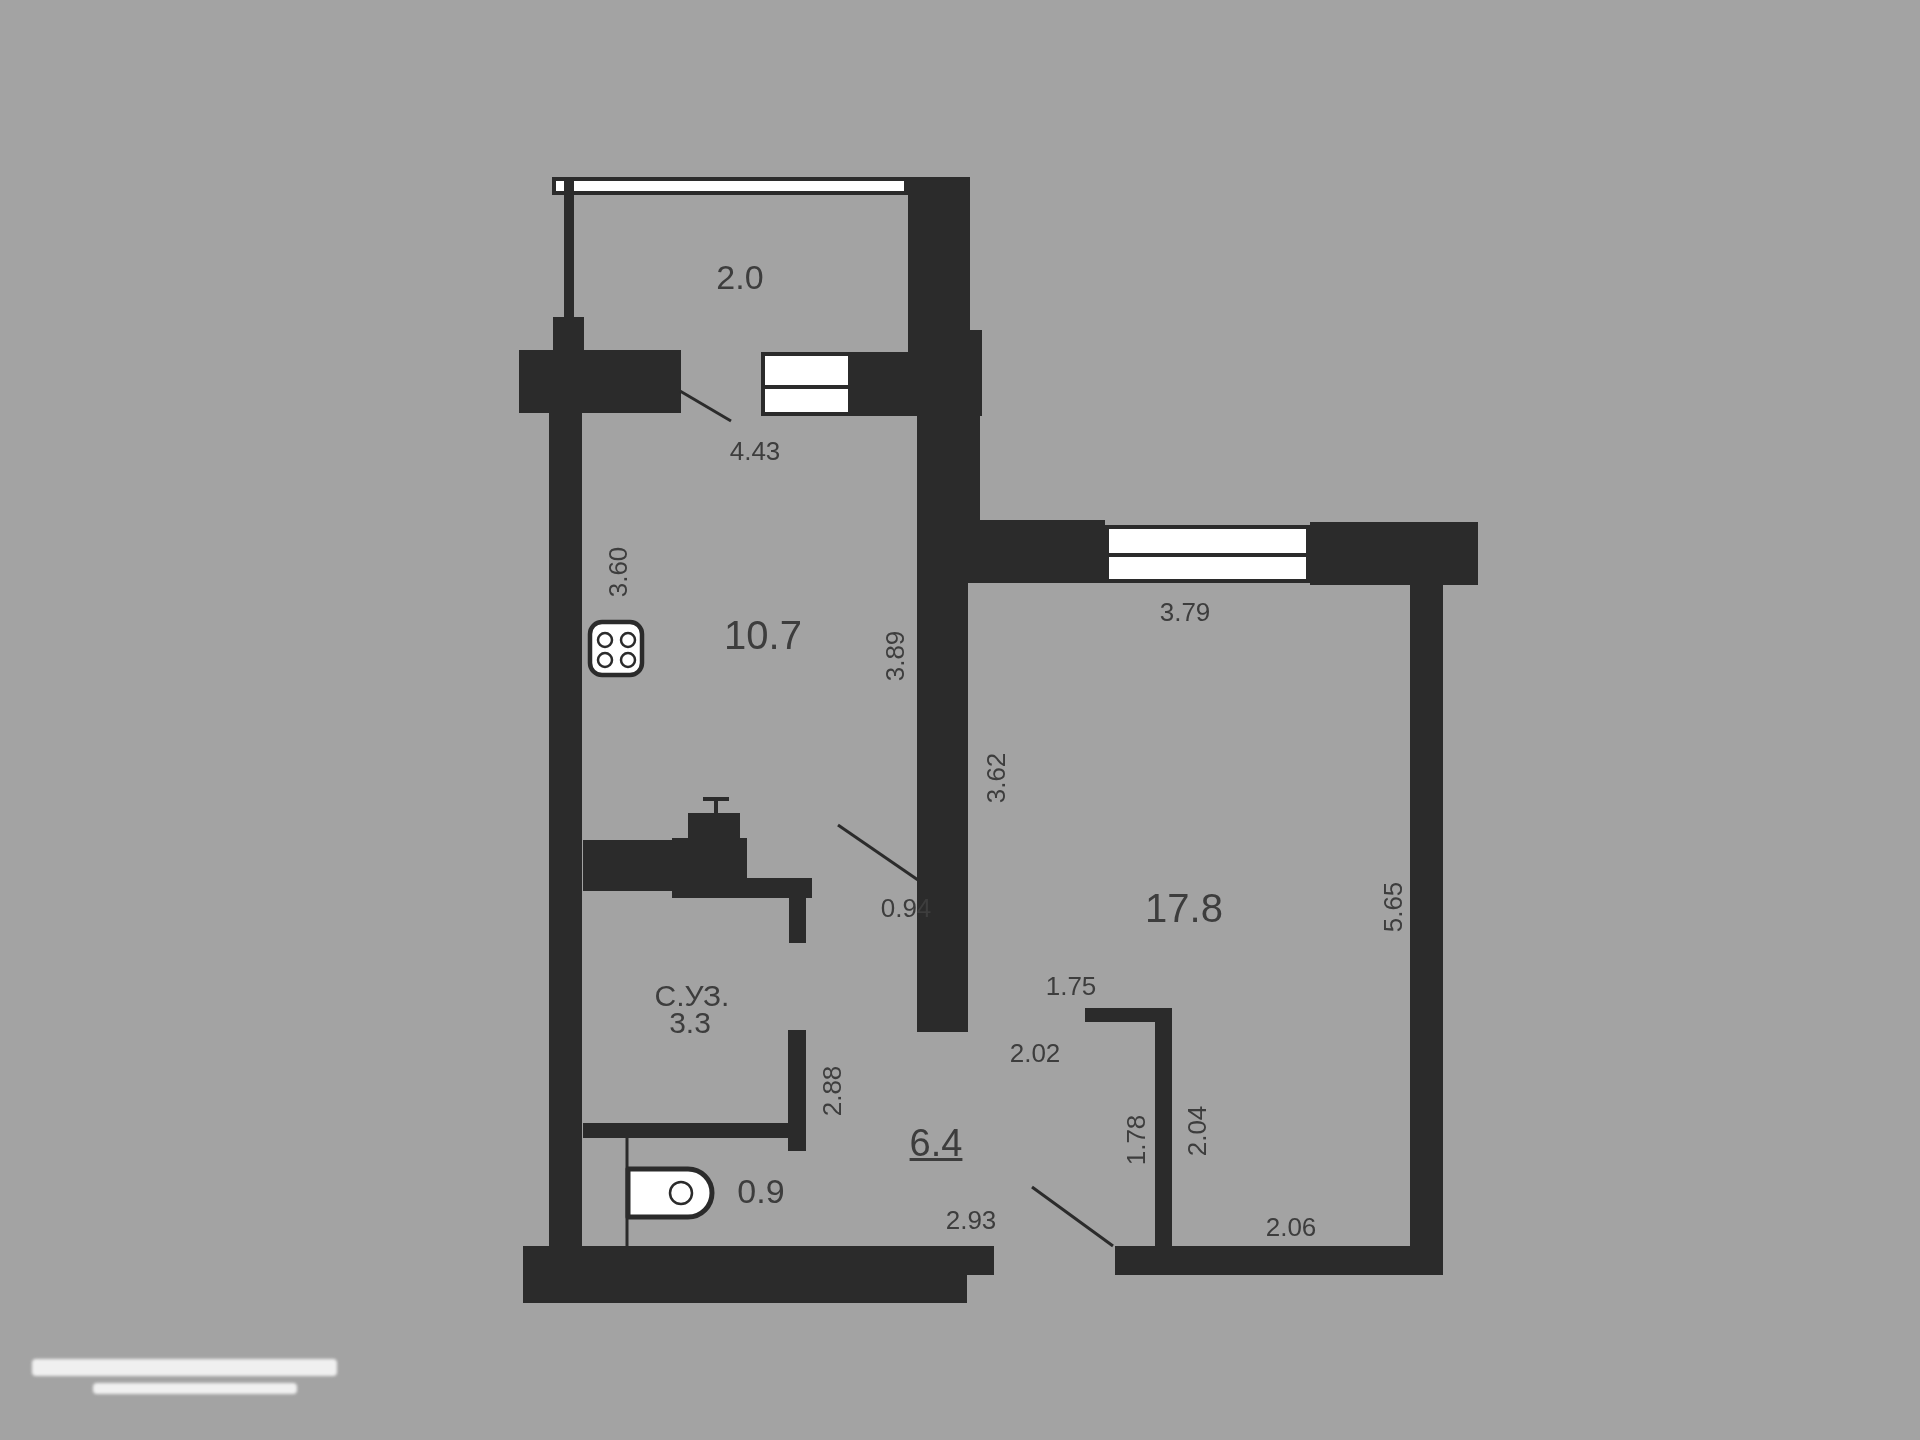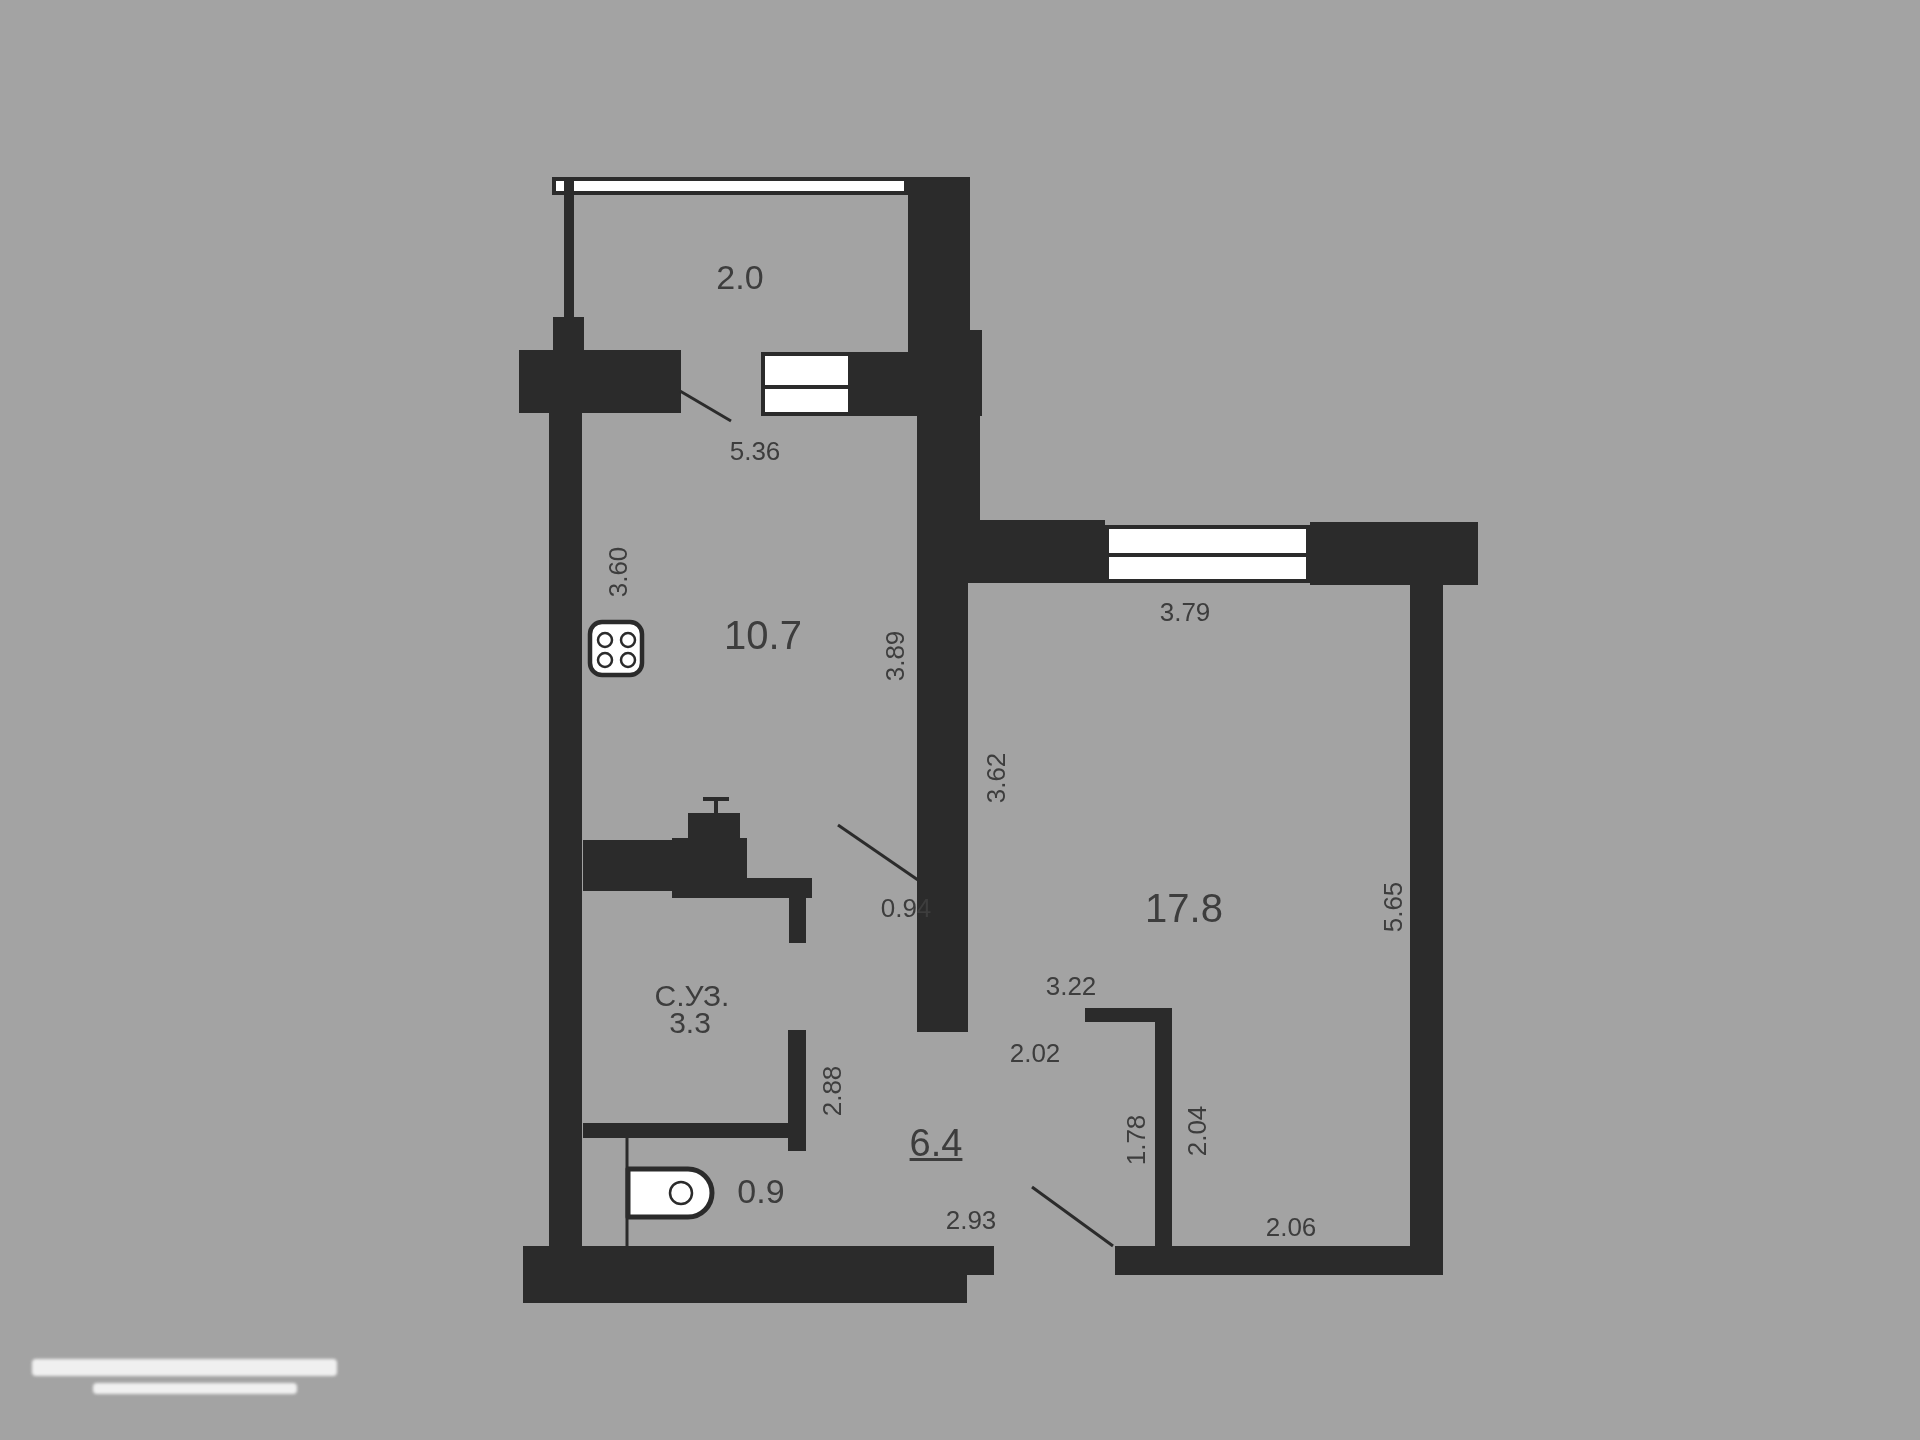--- a/index.html
+++ b/index.html
@@ -85,35 +85,35 @@
       <circle cx="628" cy="660" r="7" fill="none" stroke="#2b2b2b" stroke-width="2.5"></circle>
     </g>
 
     <g>
       <path d="M628 1169 L688 1169 A24 24 0 0 1 688 1217 L628 1217 Z" fill="#ffffff" stroke="#2b2b2b" stroke-width="5" stroke-linejoin="round"></path>
       <circle cx="681" cy="1193" r="11" fill="#ffffff" stroke="#2b2b2b" stroke-width="2.5"></circle>
     </g>
   </svg>
 
   <div class="lbl s34" style="left:740px;top:277px;">2.0</div>
-  <div class="lbl" style="left:755px;top:451px;">5.36</div>
+  <div class="lbl" style="left:755px;top:451px;">4.43</div>
   <div class="lbl v" style="left:618px;top:572px;">3.60</div>
   <div class="lbl s40" style="left:763px;top:635px;">10.7</div>
   <div class="lbl v" style="left:895px;top:656px;">3.89</div>
   <div class="lbl" style="left:1185px;top:612px;">3.79</div>
   <div class="lbl v" style="left:996px;top:778px;">3.62</div>
   <div class="lbl s40" style="left:1184px;top:908px;">17.8</div>
   <div class="lbl v" style="left:1393px;top:907px;">5.65</div>
   <div class="lbl" style="left:858px;top:908px;margin-left:48px;">0.94</div>
   <div class="lbl s30" style="left:692px;top:996px;">С.УЗ.</div>
   <div class="lbl s30" style="left:690px;top:1023px;text-align:center;">3.3</div>
   <div class="lbl v" style="left:832px;top:1091px;">2.88</div>
   <div class="lbl s38" style="left:936px;top:1143px;">6.4</div>
   <div class="lbl" style="left:1035px;top:1053px;">2.02</div>
-  <div class="lbl" style="left:1071px;top:986px;">3.22</div>
+  <div class="lbl" style="left:1071px;top:986px;">1.75</div>
   <div class="lbl v" style="left:1136px;top:1140px;">1.78</div>
   <div class="lbl v" style="left:1197px;top:1131px;">2.04</div>
   <div class="lbl s34" style="left:761px;top:1191px;">0.9</div>
   <div class="lbl" style="left:971px;top:1220px;">2.93</div>
   <div class="lbl" style="left:1291px;top:1227px;">2.06</div>
 
   <div class="wm" style="left:32px;top:1359px;width:305px;height:17px;"></div>
   <div class="wm" style="left:93px;top:1383px;width:204px;height:11px;"></div>
 
 </div>

